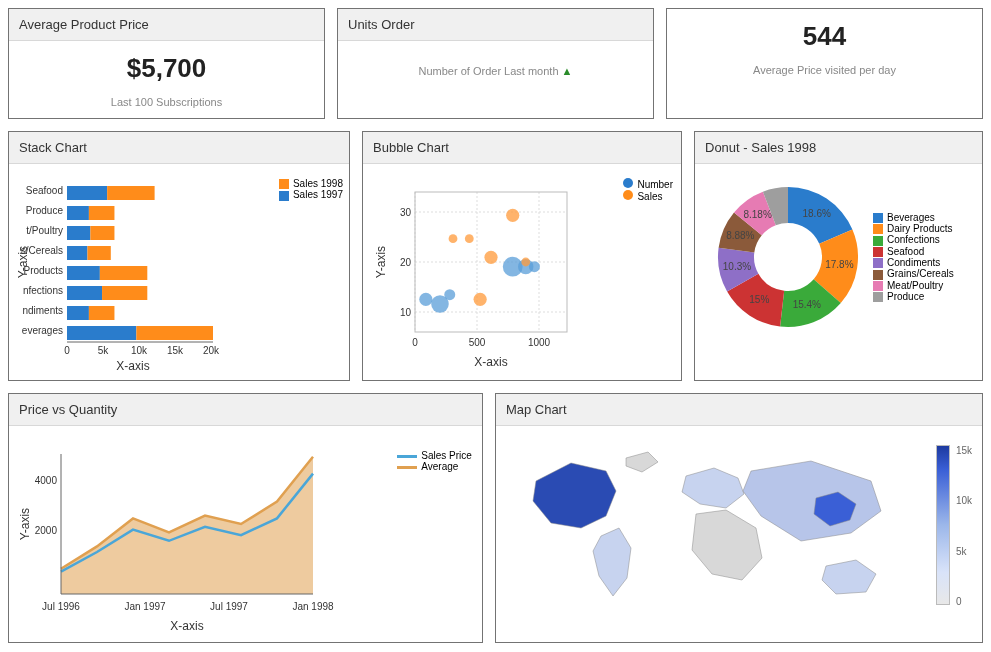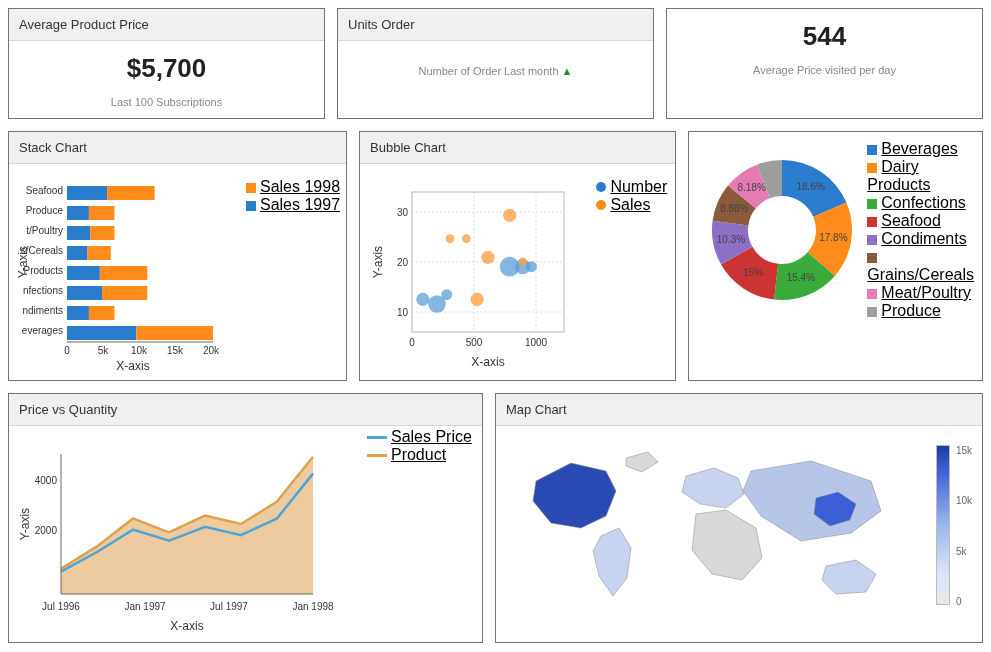--- a/index.html
+++ b/index.html
@@ -9,21 +9,21 @@
   .card-head { background: #f0f0f0; border-bottom: 1px solid #d8d8d8; padding: 8px 10px; font-size: 13px; color: #333; }
   .kpi { flex: 1; text-align: center; }
   .kpi .card-head { text-align: left; }
   .kpi-body { padding: 12px 8px 10px; }
   .kpi-val { font-size: 26px; font-weight: 700; color: #222; }
   .kpi-sub { font-size: 11px; color: #888; margin-top: 12px; }
   .up { color: #2a8c2a; }
   .down { color: #d33; }
   .axis-label { font-size: 12px; fill: #333; text-anchor: middle; }
   .tick { font-size: 10px; fill: #333; }
-  .legend { font-size: 16px; text-decoration: underline; }
+  .legend { font-size: 10px; }
   .legend-sq { display: inline-block; width: 10px; height: 10px; margin-right: 4px; vertical-align: middle; }
   .donut-pct { font-size: 10px; fill: #444; text-anchor: middle; }
   #map-gradient { width: 14px; height: 160px; background: linear-gradient(to top, #e8e8e8 0%, #d9e3f9 20%, #9cb7ea 50%, #3a5fd6 85%, #1d3aa0 100%); border: 1px solid #bbb; }
   .map-tick { font-size: 10px; color: #666; }
 </style>
 </head>
 <body>
 
 <div class="row">
   <div class="card kpi">
@@ -144,20 +144,21 @@
         <text class="axis-label" x="18" y="90" transform="rotate(-90 18 90)">Y-axis</text>
       </svg>
       <div style="position:absolute; top:14px; right:8px" class="legend">
         <div><span style="display:inline-block;width:10px;height:10px;border-radius:50%;background:#2a7ccc;margin-right:4px"></span><span>Number</span></div>
         <div><span style="display:inline-block;width:10px;height:10px;border-radius:50%;background:#ff8c1a;margin-right:4px"></span><span>Sales</span></div>
       </div>
     </div>
   </div>
 
   <div class="card" style="flex:1">
+    <div class="card-head">Donut - Sales 1998</div>
     <div style="padding:8px; display:flex; align-items:center;">
       <svg width="170" height="170" viewBox="0 0 170 170">
         <g id="donut-slices" transform="translate(85,85)">
             <path d="M4.2862637970157365e-15 -70 A70 70 0 0 1 64.41622931561092 -27.396156678604157 L31.287882810439594 -13.306704672464877 A34 34 0 0 0 2.0818995585505003e-15 -34 Z" fill="#2a7ccc"></path>
             <text class="donut-pct" x="28.685585272678374" y="-40.3720785478849">18.6%</text>
             <path d="M64.41622931561092 -27.396156678604157 A70 70 0 0 1 52.797596651527265 45.96100290270696 L25.64454694502753 22.323915695600522 A34 34 0 0 0 31.287882810439594 -13.306704672464877 Z" fill="#ff8c1a"></path>
             <text class="donut-pct" x="51.35979371094716" y="11.13459218209201">17.8%</text>
             <path d="M52.797596651527265 45.96100290270696 A70 70 0 0 1 -7.8999469411437495 69.5527917364006 L-3.8371170856983925 33.78278455768029 A34 34 0 0 0 25.64454694502753 22.323915695600522 Z" fill="#3aaa3a"></path>
             <text class="donut-pct" x="18.83831906863637" y="51.467697847826976">15.4%</text>
             <path d="M-7.8999469411437495 69.5527917364006 A70 70 0 0 1 -60.912862826866814 34.490913908380385 L-29.58624765876388 16.7527296126419 A34 34 0 0 0 -3.8371170856983925 33.78278455768029 Z" fill="#cc3333"></path>
@@ -203,23 +204,23 @@
           </g>
         <g class="tick" text-anchor="middle" id="line-xticks">
             <text x="48" y="176">Jul 1996</text>
             <text x="132" y="176">Jan 1997</text>
             <text x="216" y="176">Jul 1997</text>
             <text x="300" y="176">Jan 1998</text>
           </g>
         <text class="axis-label" x="174" y="196">X-axis</text>
         <text class="axis-label" x="16" y="90" transform="rotate(-90 16 90)">Y-axis</text>
       </svg>
-      <div style="position:absolute; top:2px; right:10px" class="legend">
+      <div style="position:absolute; top:24px; right:10px" class="legend">
         <div><span style="display:inline-block;width:20px;height:3px;background:#4aa6d8;margin-right:4px;vertical-align:middle"></span><span>Sales Price</span></div>
-        <div><span style="display:inline-block;width:20px;height:3px;background:#e0a050;margin-right:4px;vertical-align:middle"></span><span>Product</span></div>
+        <div><span style="display:inline-block;width:20px;height:3px;background:#e0a050;margin-right:4px;vertical-align:middle"></span><span>Average</span></div>
       </div>
     </div>
   </div>
 
   <div class="card" style="flex:1">
     <div class="card-head">Map Chart</div>
     <div style="padding:10px; display:flex; gap:20px; align-items:center;">
       <svg width="410" height="180" viewBox="0 0 410 180">
 
         <g stroke="#888" stroke-width="0.5">

